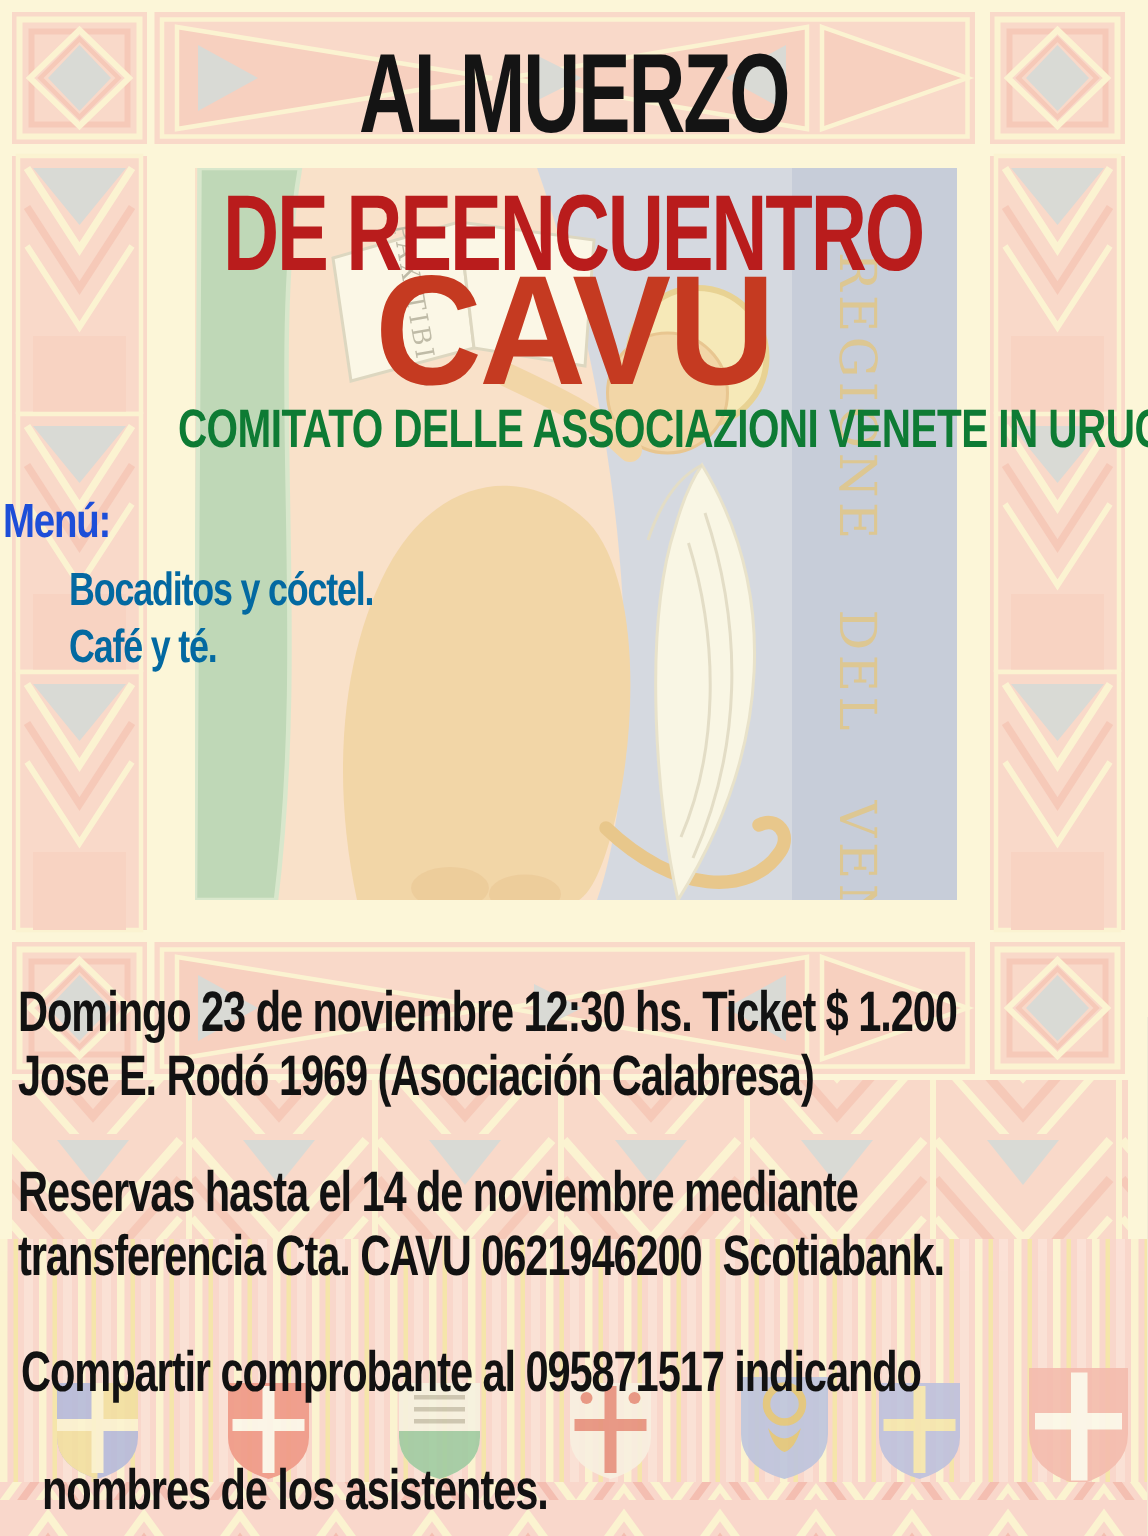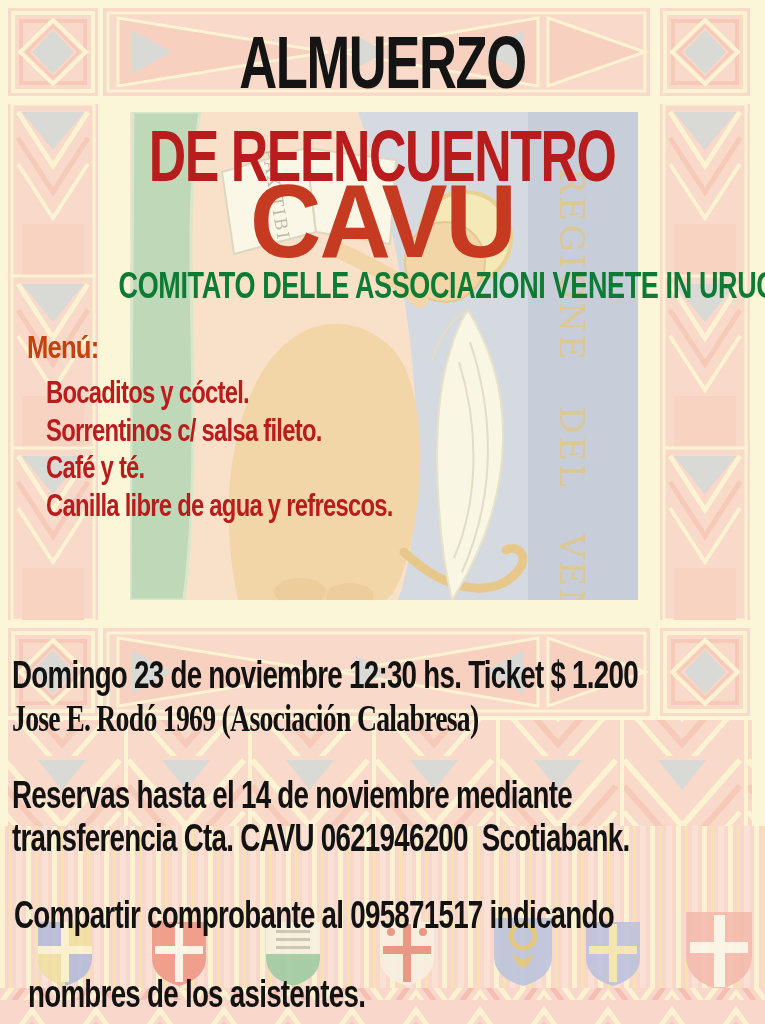--- a/index.html
+++ b/index.html
@@ -15,29 +15,29 @@
   .leftline { position:absolute; font-weight:bold; line-height:1; }
   .leftline .cond { transform-origin:left center; }
   .t1 { top:25px; font-size:75px; color:#141414; }
   .t1 .cond { transform:scaleX(.70); letter-spacing:-2px; }
   .t2 { top:120px; font-size:72px; color:#b91c1c; }
   .t2 .cond { transform:scaleX(.72); letter-spacing:-2px; }
   .cavu { top:169px; font-size:104px; }
   .cavu .cond { transform:scaleX(.95); letter-spacing:-2px; }
   .subtitle { top:268px; font-size:36px; }
   .subtitle .cond { transform:scaleX(.75); letter-spacing:-0.5px; }
-  .menu-label { left:27px; top:331px; font-size:32px; color:#c2410c; }
+  .menu-label { left:2px; top:331px; font-size:32px; color:#1d4ed8; }
   .menu-label .cond { transform:scaleX(.80); }
-  .menu-items { position:absolute; left:46px; top:374px; color:#b91c1c; }
+  .menu-items { position:absolute; left:46px; top:374px; color:#0369a1; }
   .menu-item { font-size:31px; font-weight:bold; line-height:37.5px; }
   .menu-item .cond { transform-origin:left center; transform:scaleX(.77); }
   .info { font-size:38px; color:#121212; }
   .info .cond { transform:scaleX(.73); }
   .ev1 { left:12px; top:656px; }
-  .ev2 { left:12px; top:699px;font-family:Liberation Serif, serif; }
+  .ev2 { left:12px; top:699px; }
   .rs1 { left:12px; top:776px; }
   .rs2 { left:12px; top:819px; }
   .sh1 { left:14px; top:896px; }
   .sh2 { left:14px; top:975px;margin-left:14px; }
 </style>
 </head>
 <body>
 
 <div class="poster">
 
@@ -203,23 +203,21 @@
     </div>
     <div class="line subtitle" style="color:#0E7B34;">
       <span class="cond">COMITATO DELLE ASSOCIAZIONI VENETE IN URUGUAY</span>
     </div>
 
     <div class="leftline menu-label">
       <span class="cond">Menú:</span>
     </div>
     <div class="menu-items">
       <div class="menu-item"><span class="cond">Bocaditos y cóctel.</span></div>
-      <div class="menu-item"><span class="cond">Sorrentinos c/ salsa fileto.</span></div>
       <div class="menu-item"><span class="cond">Café y té.</span></div>
-      <div class="menu-item"><span class="cond">Canilla libre de agua y refrescos.</span></div>
     </div>
 
     <div class="leftline info ev1">
       <span class="cond">Domingo 23 de noviembre 12:30 hs. Ticket $ 1.200</span>
     </div>
     <div class="leftline info ev2">
       <span class="cond">Jose E. Rodó 1969 (Asociación Calabresa)</span>
     </div>
 
     <div class="leftline info rs1">

